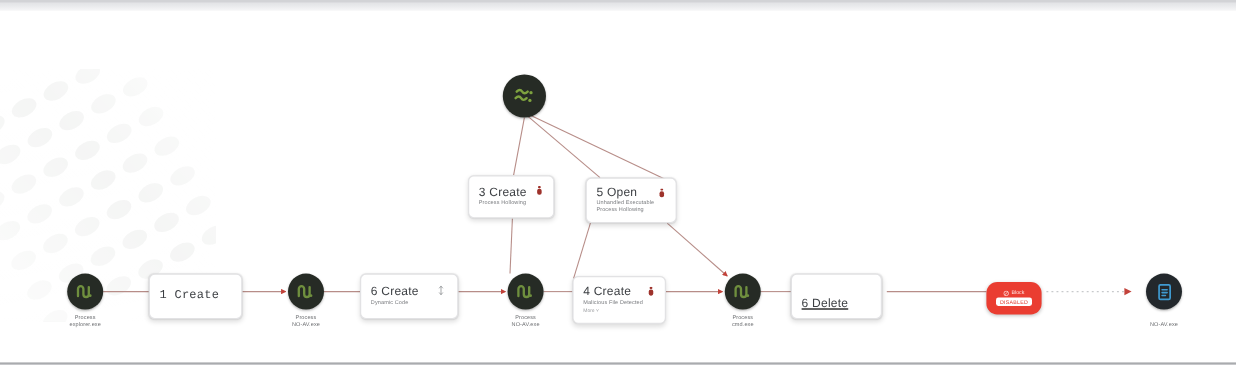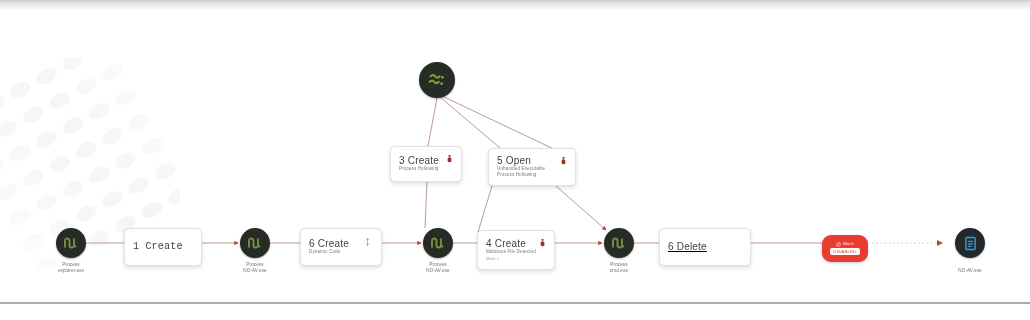--- a/index.html
+++ b/index.html
@@ -345,41 +345,41 @@
 
   <div class="card" style="left:390px; top:146px; width:72px; height:36px; display:flex; flex-direction:column; justify-content:center;">
     <div class="card-title">3 Create</div>
     <div class="card-sub">Process Hollowing</div>
     <svg class="card-badge" viewBox="0 0 6 11">
       <rect x="1.6" y="0" width="2.8" height="2.2" rx="1" fill="#9e322b"></rect>
       <rect x="0.7" y="2.8" width="4.6" height="6.2" rx="2.1" fill="#9e322b"></rect>
     </svg>
   </div>
 
-  <div class="card" style="left:488px; top:148px; width:88px; height:38px; display:flex; flex-direction:column; justify-content:center;">
+  <div class="card" style="left:488px; top:148px; width:76px; height:38px; display:flex; flex-direction:column; justify-content:center;">
     <div class="card-title">5 Open</div>
     <div class="card-sub">Unhandled Executable</div>
     <div class="card-sub">Process Hollowing</div>
     <svg class="card-badge" viewBox="0 0 6 11">
       <rect x="1.6" y="0" width="2.8" height="2.2" rx="1" fill="#9e322b"></rect>
       <rect x="0.7" y="2.8" width="4.6" height="6.2" rx="2.1" fill="#9e322b"></rect>
     </svg>
   </div>
 
   <div class="card" style="left:477px; top:230px; width:78px; height:40px; display:flex; flex-direction:column; justify-content:center;">
     <div class="card-title">4 Create</div>
     <div class="card-sub">Malicious File Detected</div>
     <div class="card-sub2">More  ˅</div>
     <svg class="card-badge" viewBox="0 0 6 11">
       <rect x="1.6" y="0" width="2.8" height="2.2" rx="1" fill="#9e322b"></rect>
       <rect x="0.7" y="2.8" width="4.6" height="6.2" rx="2.1" fill="#9e322b"></rect>
     </svg>
   </div>
 
-  <div class="card" style="left:659px; top:228px; width:92px; height:38px; display:flex; align-items:center;text-decoration:underline;">
+  <div class="card" style="left:659px; top:228px; width:76px; height:38px; display:flex; align-items:flex-end;text-decoration:underline;">
     <div class="card-title">6 Delete</div>
   </div>
 
   <div class="block-pill" style="left:822px; top:235px; width:46px; height:22px;">
     <div class="block-row">
       <svg width="5" height="5" viewBox="0 0 12 12">
         <circle cx="6" cy="6" r="4.6" fill="none" stroke="#ffe9e6" stroke-width="1.5"></circle>
         <line x1="2.9" y1="9.1" x2="9.1" y2="2.9" stroke="#ffe9e6" stroke-width="1.5"></line>
       </svg>
       <span>Block</span>

